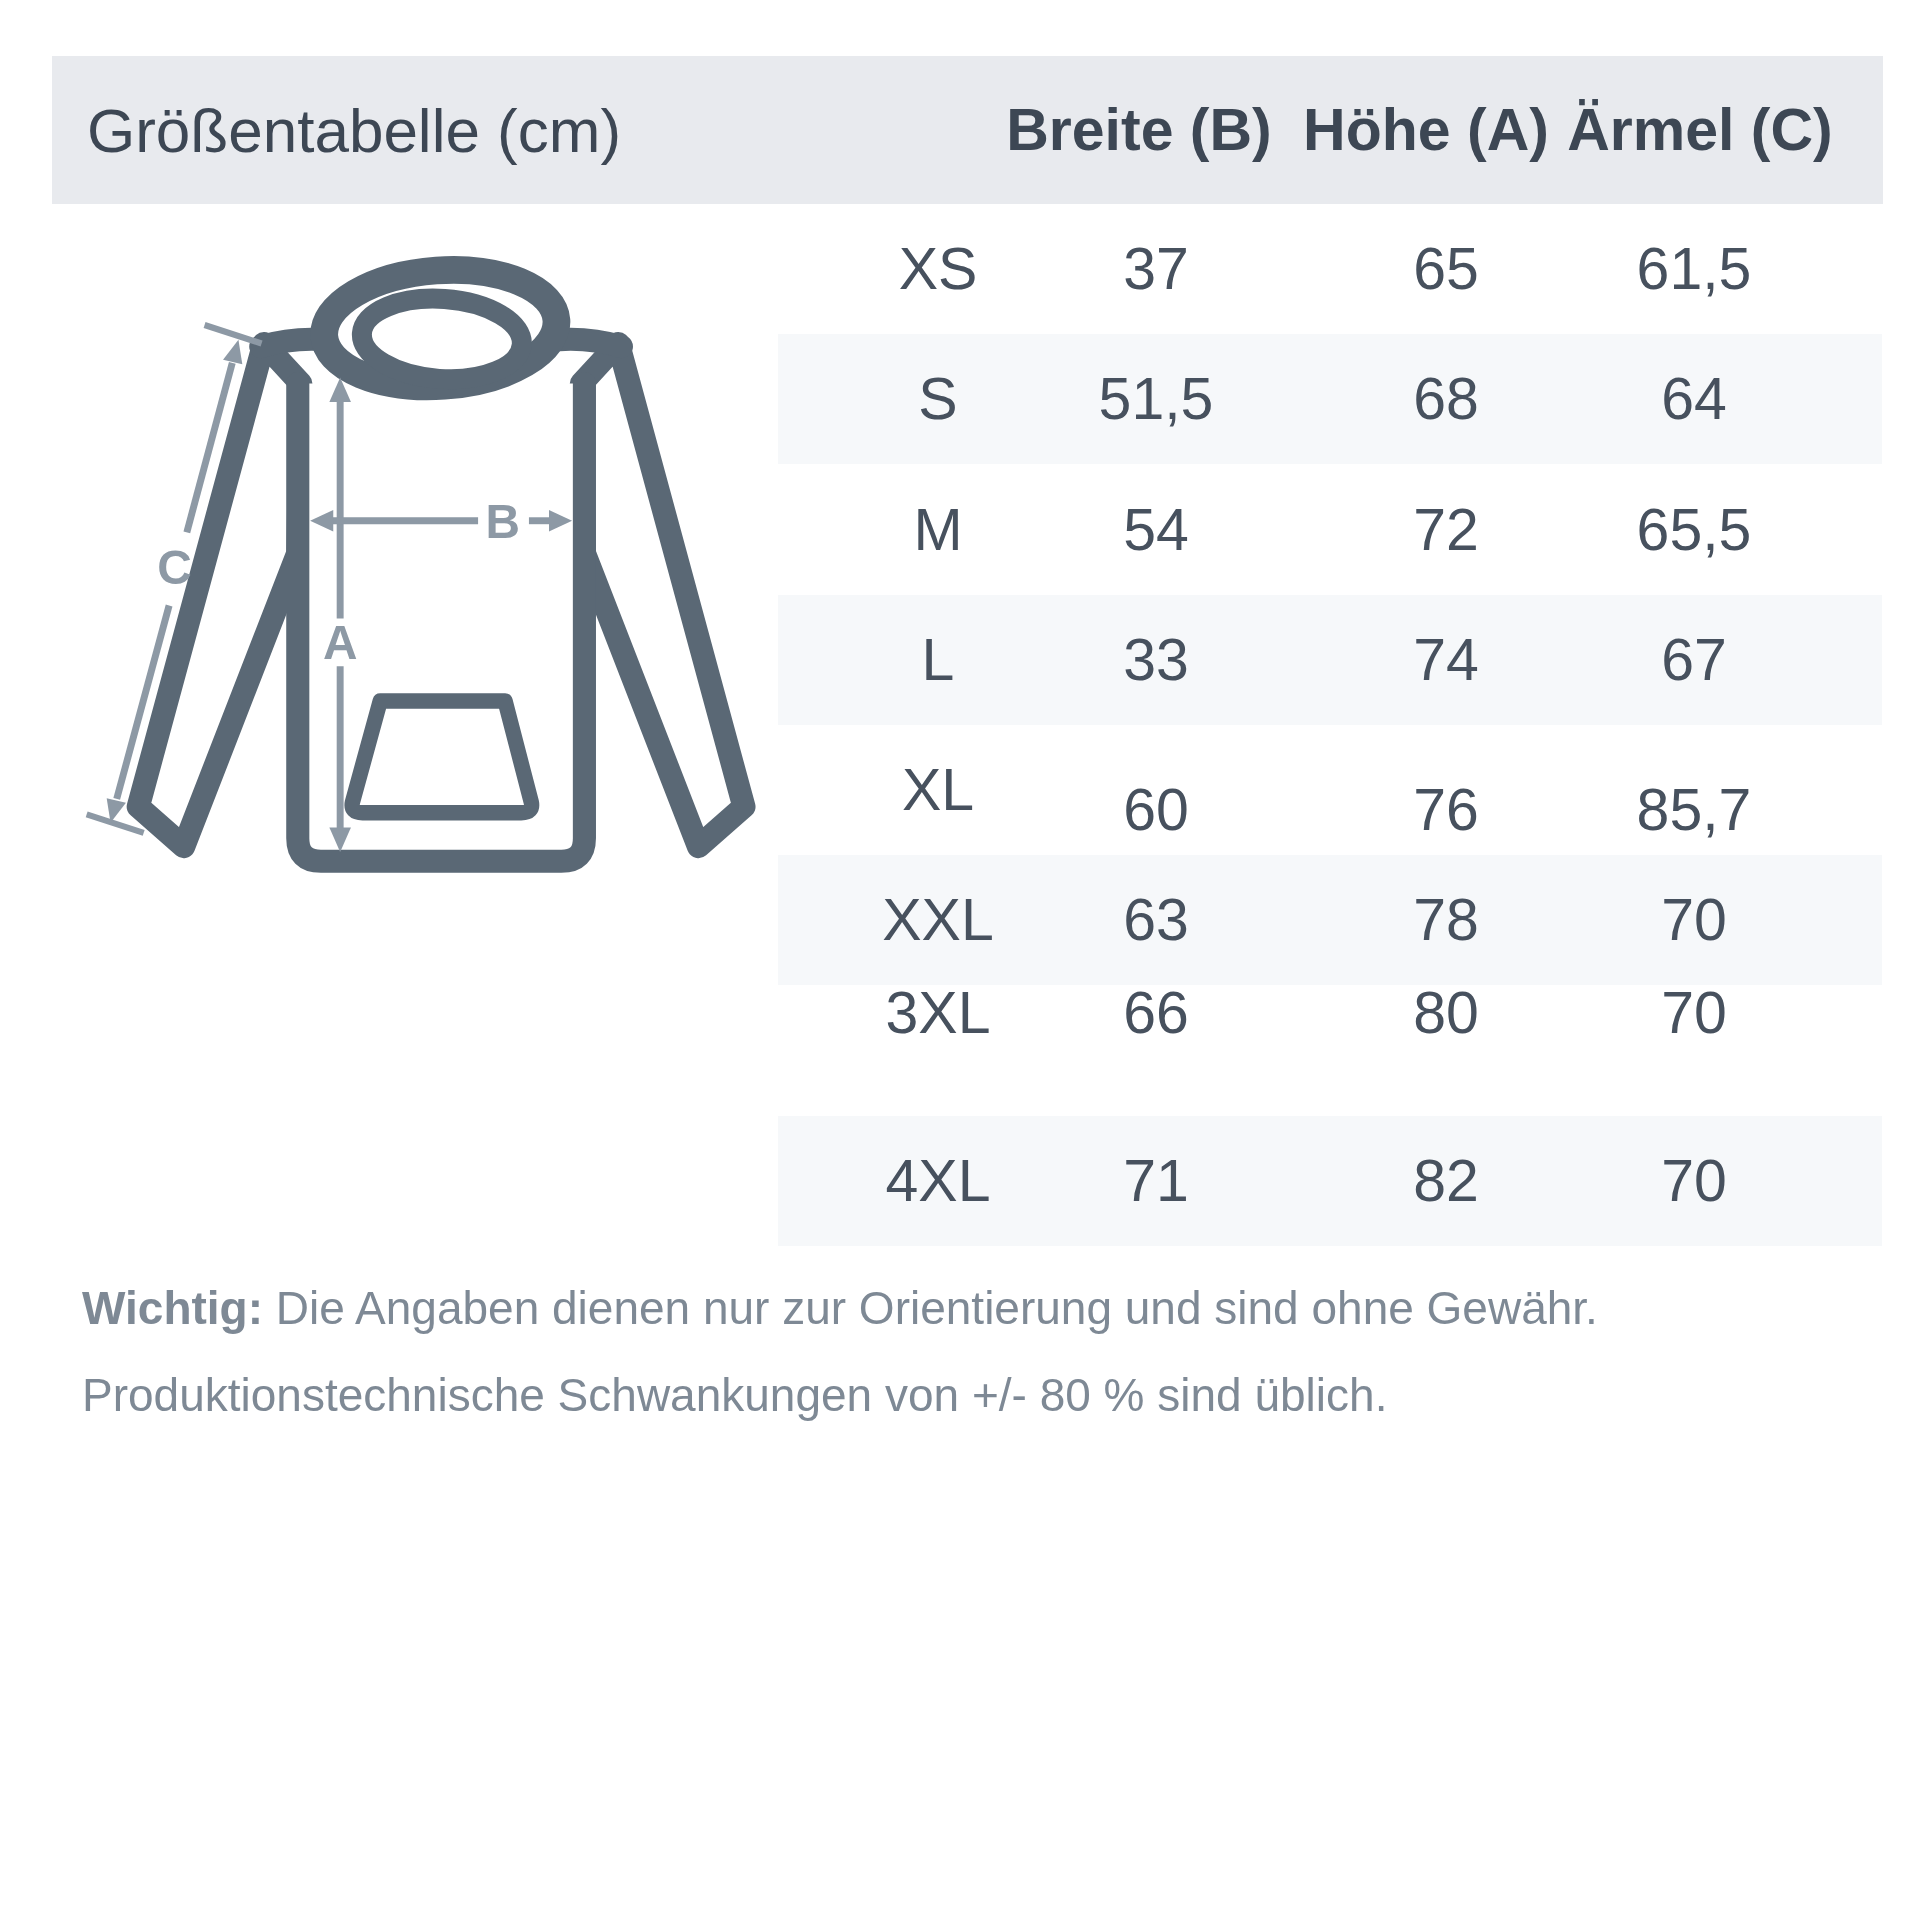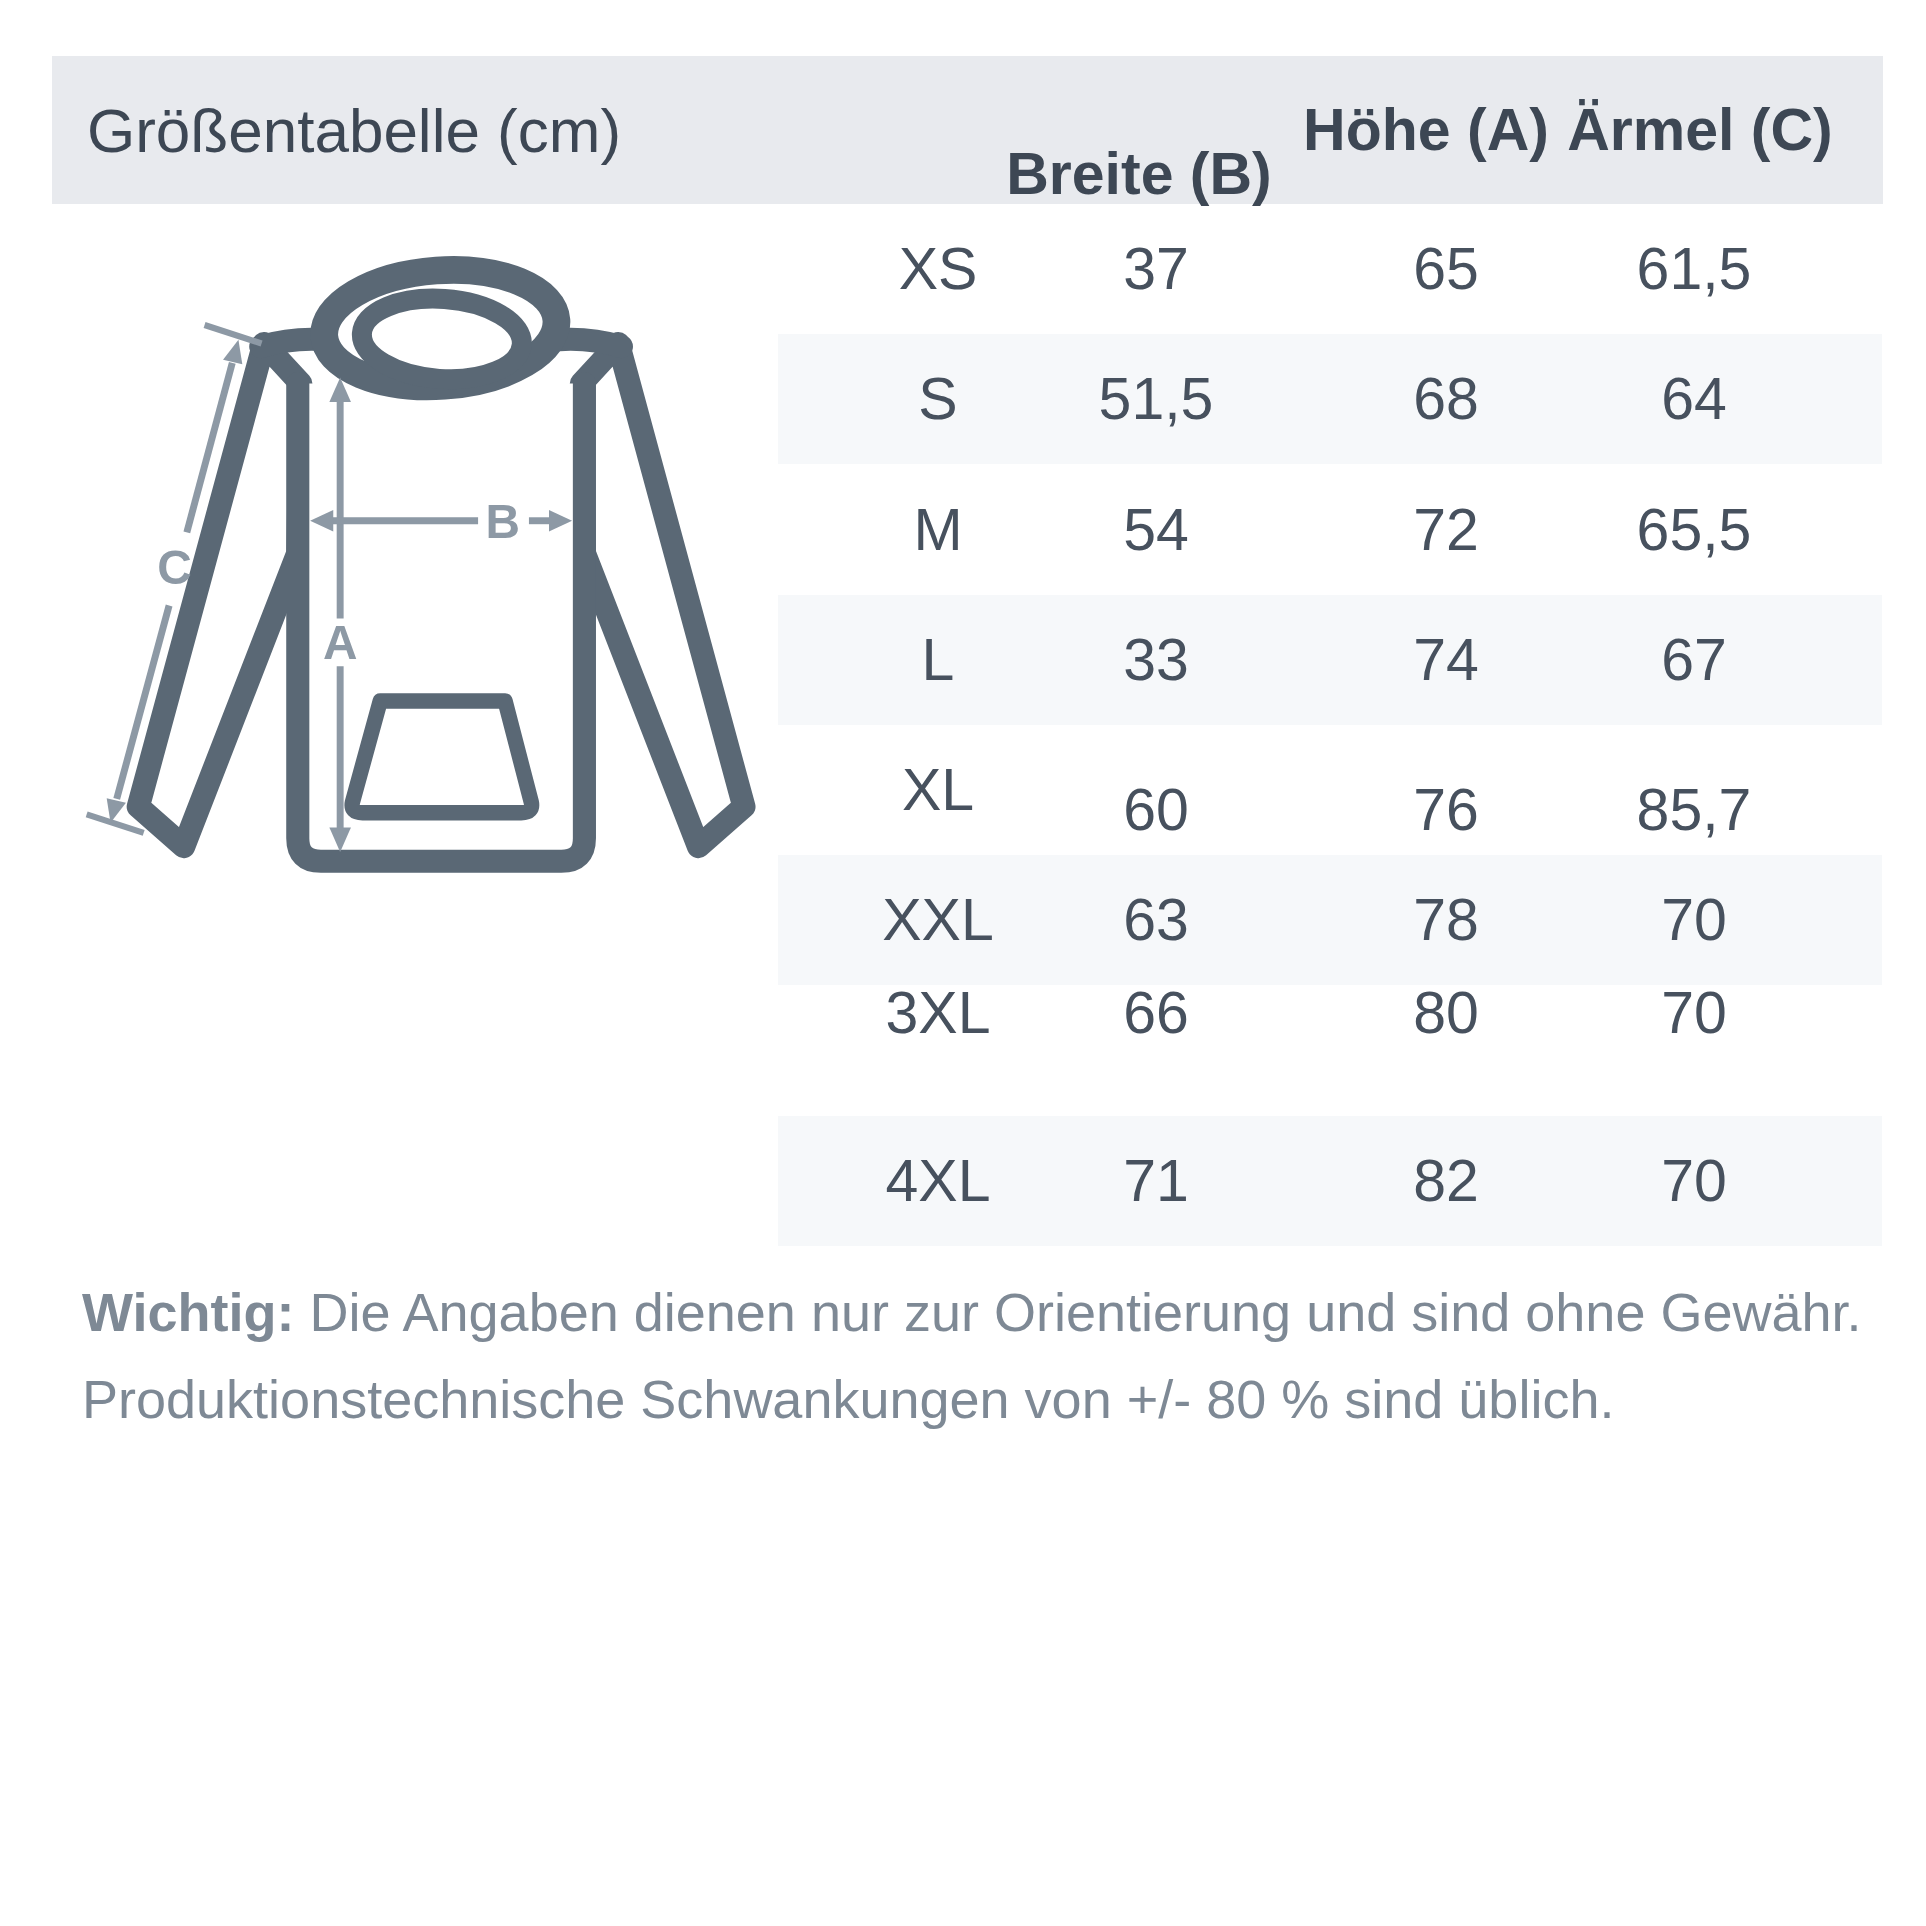--- a/index.html
+++ b/index.html
@@ -28,21 +28,21 @@
     white-space: nowrap;
   }
   .col-header {
     position: absolute;
     top: 50%;
     transform: translate(-50%, -50%);
     font-size: 59px; font-weight: bold;
     color: var(--c-heading);
     white-space: nowrap;
   }
-  .col-header.breite { left: 1087px; margin-top: 44px; }
+  .col-header.breite { left: 1087px; }
   .col-header.hoehe  { left: 1374px; }
   .col-header.aermel { left: 1648px; }
 
   
   .row {
     position: absolute;
     left: 778px;
     width: 1104px; height: 130px;
   }
   .row.striped { background: var(--c-stripe); }
@@ -92,21 +92,21 @@
     fill: var(--c-dim);
     font-family: "Liberation Sans", "DejaVu Sans", sans-serif;
     font-size: 62px; font-weight: bold;
     text-anchor: middle;
   }
 
   
   .note-line {
     position: absolute;
     left: 82px;
-    font-size: 54px;
+    font-size: 46px;
     color: var(--c-note);
     white-space: nowrap;
   }
   .note-line.l1 { top: 1281px; }
   .note-line.l2 { top: 1368px; }
   .note-bold { font-weight: bold; }
 </style>
 </head>
 <body>
 

